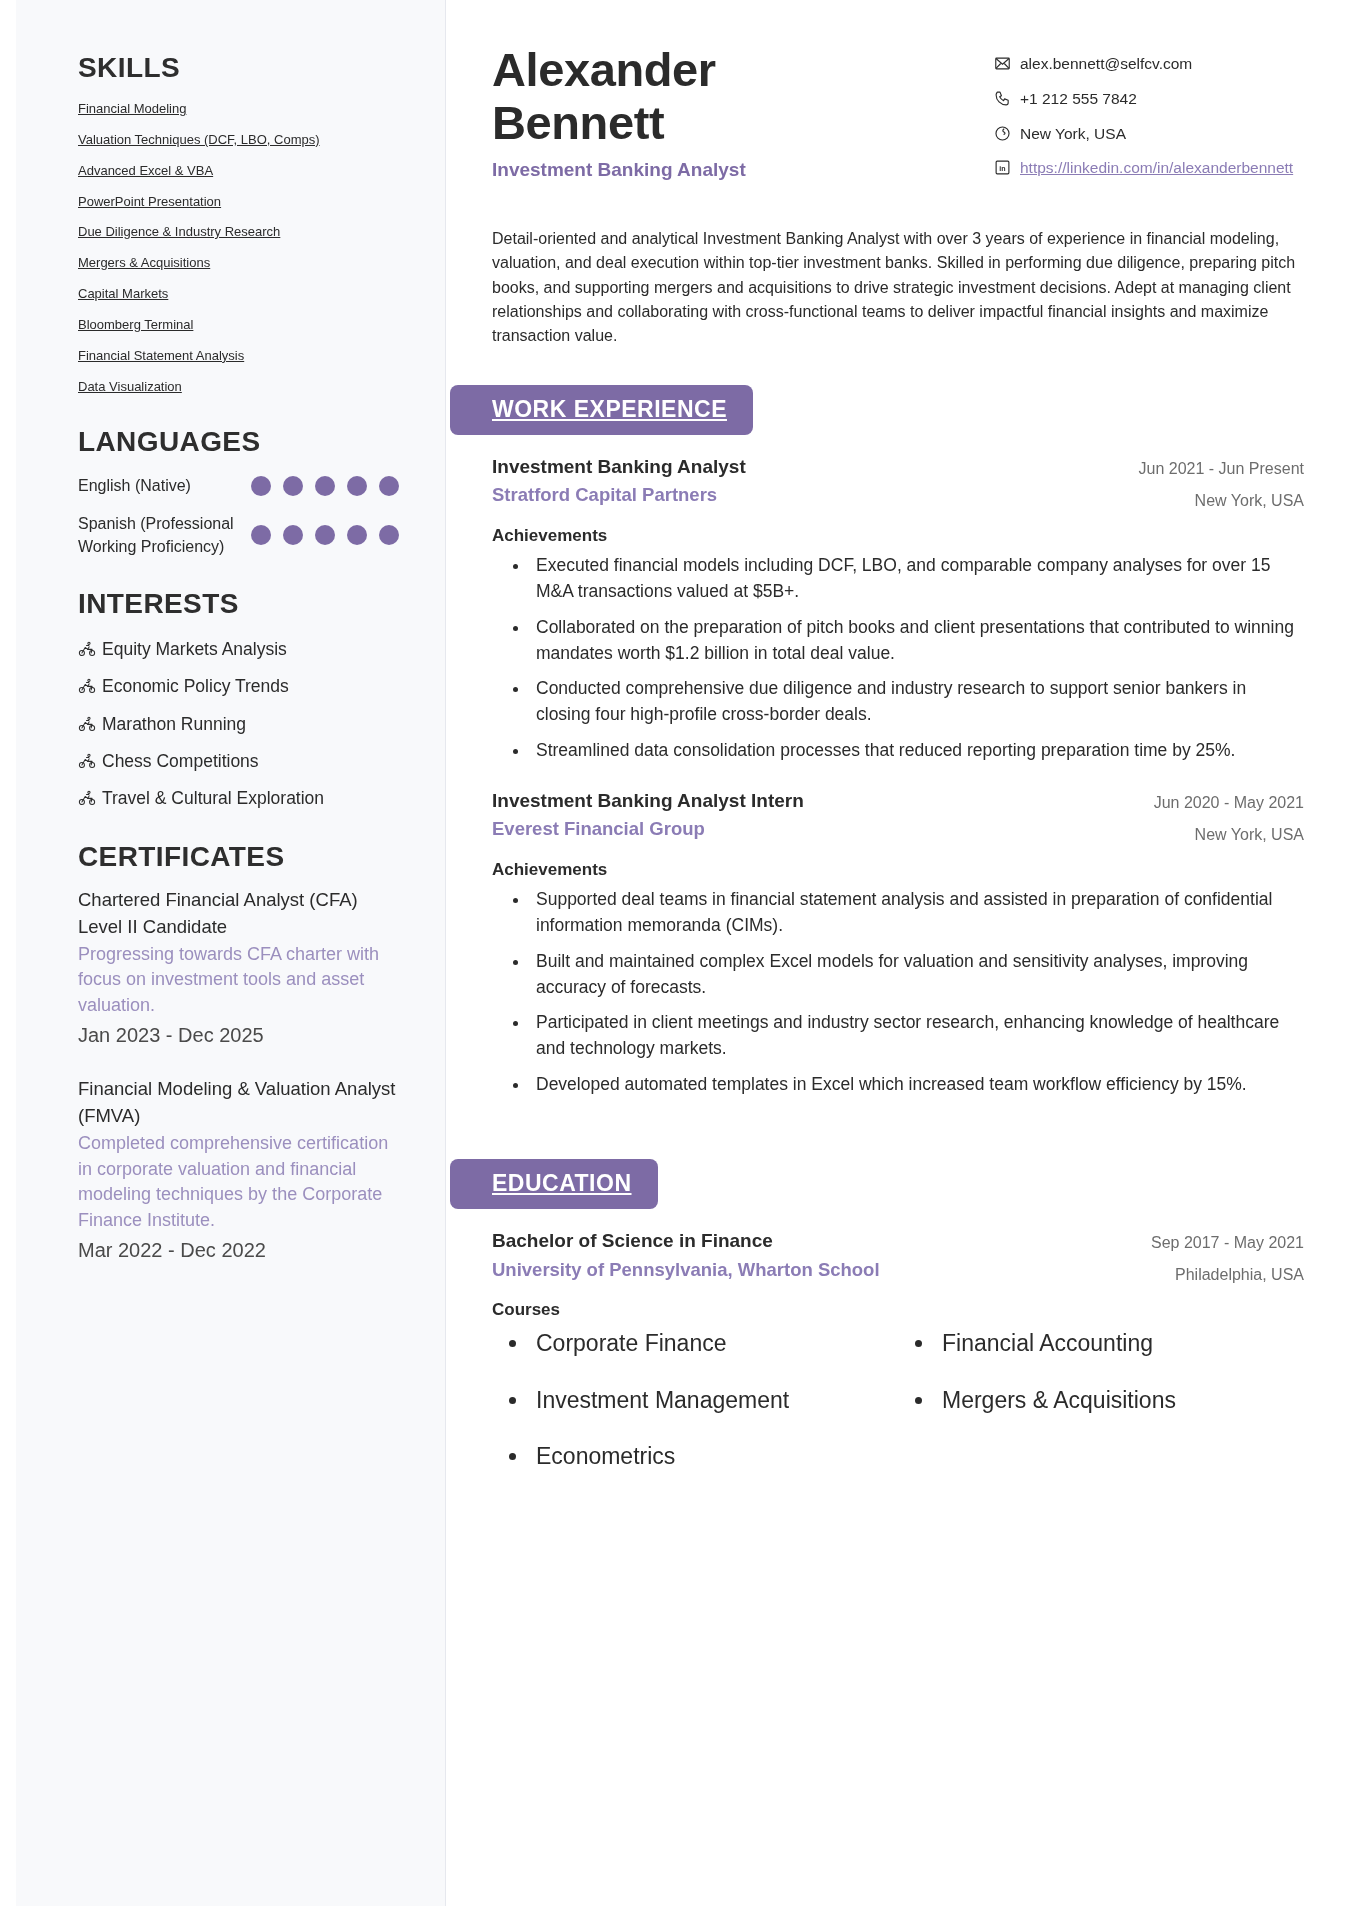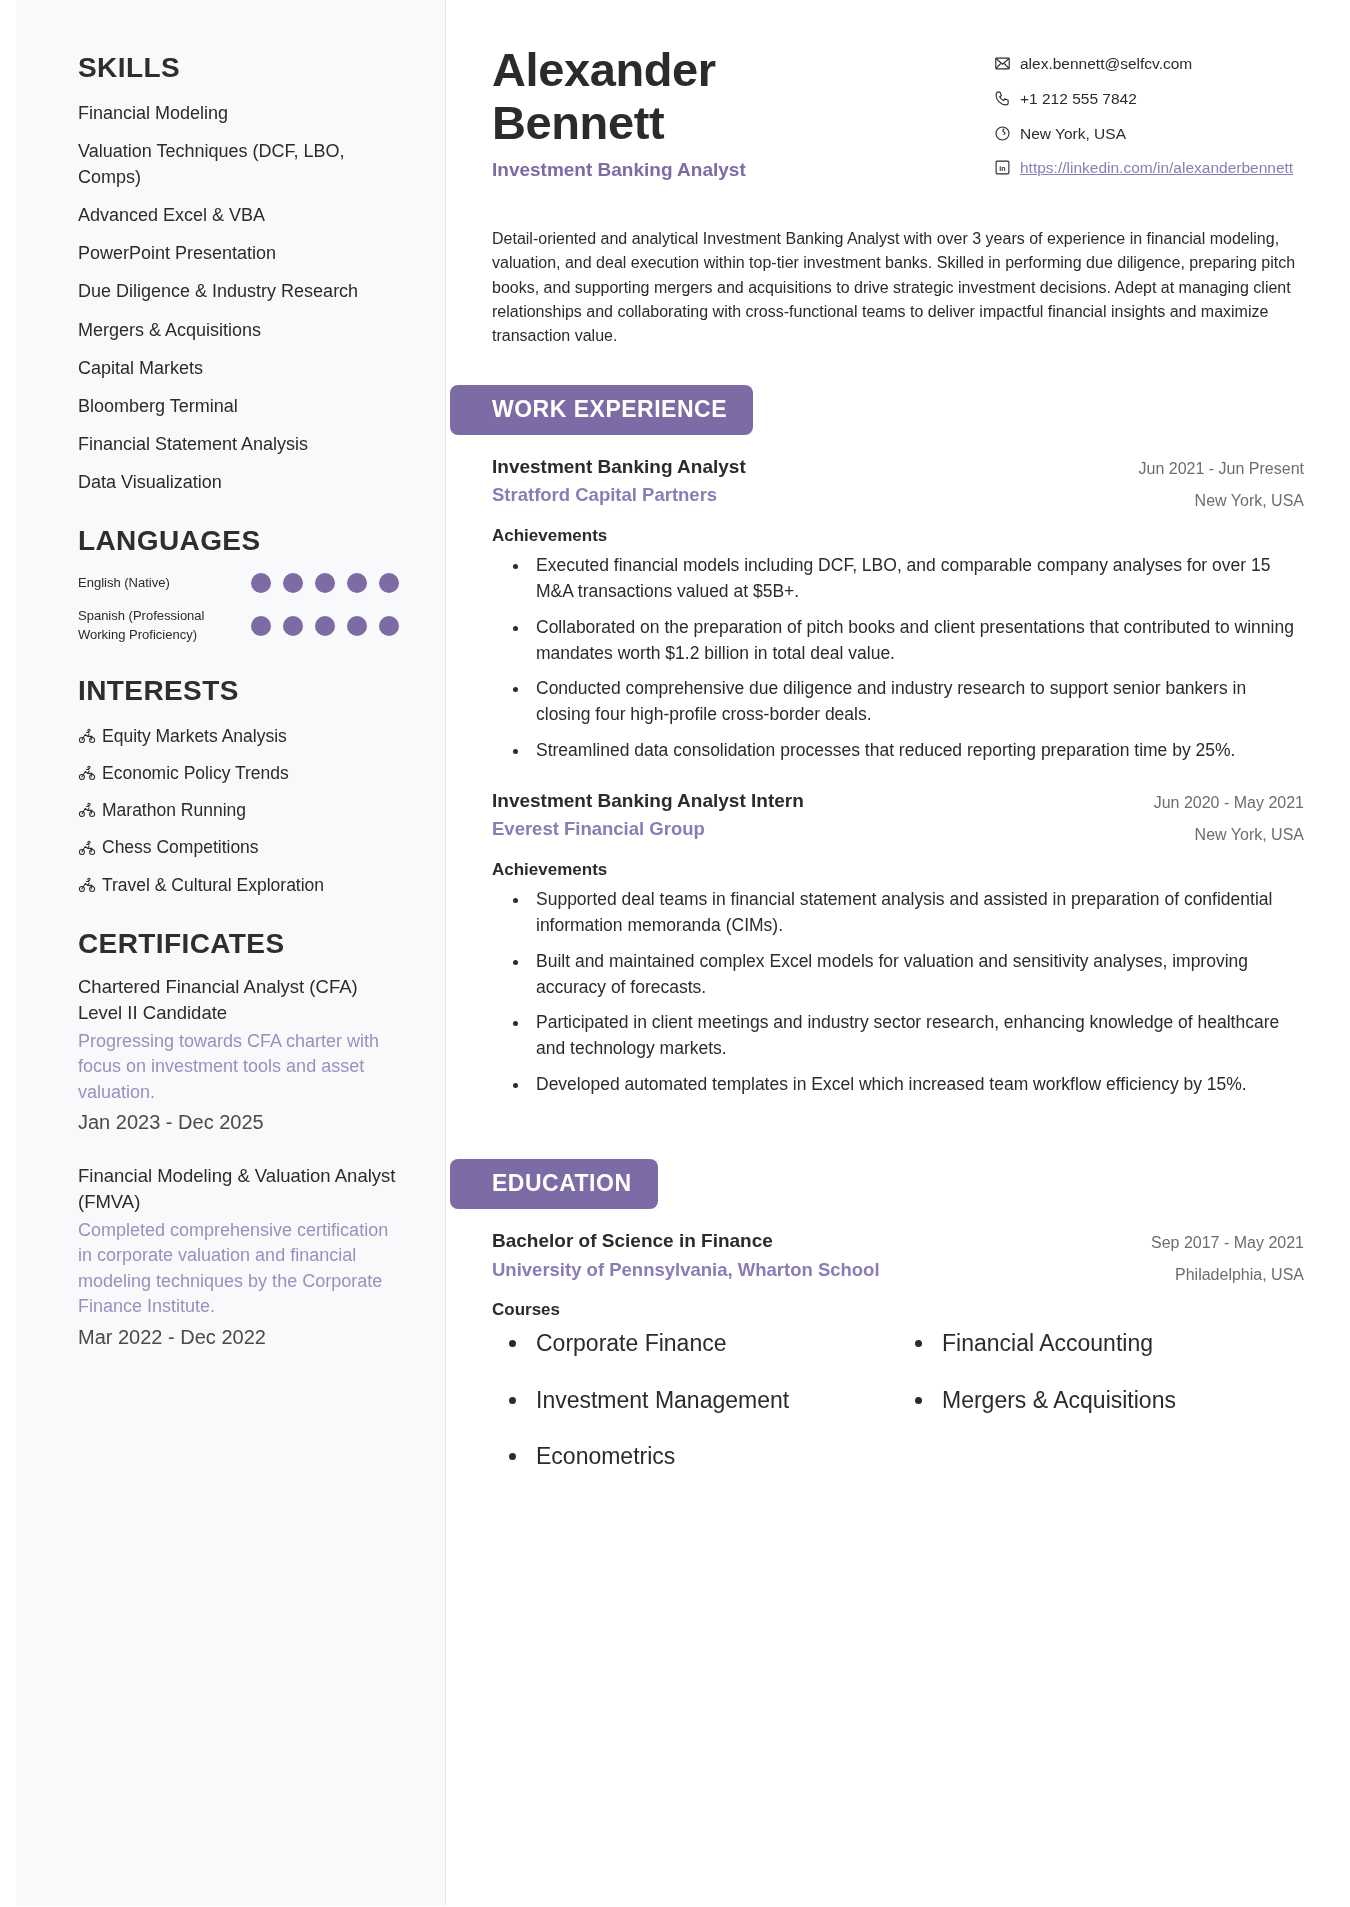--- a/index.html
+++ b/index.html
@@ -31,36 +31,37 @@
   .side-section { margin-bottom: 30px; }
   .side-heading {
     font-size: 28px;
     font-weight: 800;
     letter-spacing: 0.4px;
     color: #2e2e2e;
     margin-bottom: 16px;
   }
   .side-heading.tight { margin-bottom: 14px; }
   .skill-item {
-    font-size: 18px;
+    font-size: 13px;
     line-height: 1.45;
     color: #2b2b2b;
     margin-bottom: 12px;
+    text-decoration: underline;
   }
 
   
   .lang-row {
     display: flex;
     align-items: center;
     justify-content: space-between;
     gap: 10px;
     margin-bottom: 14px;
   }
   .lang-name {
-    font-size: 13px;
+    font-size: 16px;
     line-height: 1.45;
     color: #2b2b2b;
     max-width: 160px;
   }
   .dots { display: flex; gap: 12px; flex: 0 0 auto; padding-right: 2px; }
   .dot {
     width: 20px; height: 20px;
     border-radius: 50%;
     background: #7d6ba5;
   }
@@ -149,20 +150,21 @@
   .sec-badge {
     display: inline-block;
     background: #7d6ba5;
     color: #ffffff;
     font-size: 23px;
     font-weight: 800;
     letter-spacing: 0.5px;
     padding: 11px 26px 12px 42px;
     border-radius: 8px;
     margin: 36px 0 20px -42px;
+    text-decoration: underline;
   }
   .sec-wrap { margin-left: 0; }
 
   .entry { margin-bottom: 26px; }
   .entry-head {
     display: flex;
     justify-content: space-between;
     align-items: flex-start;
     gap: 20px;
   }

